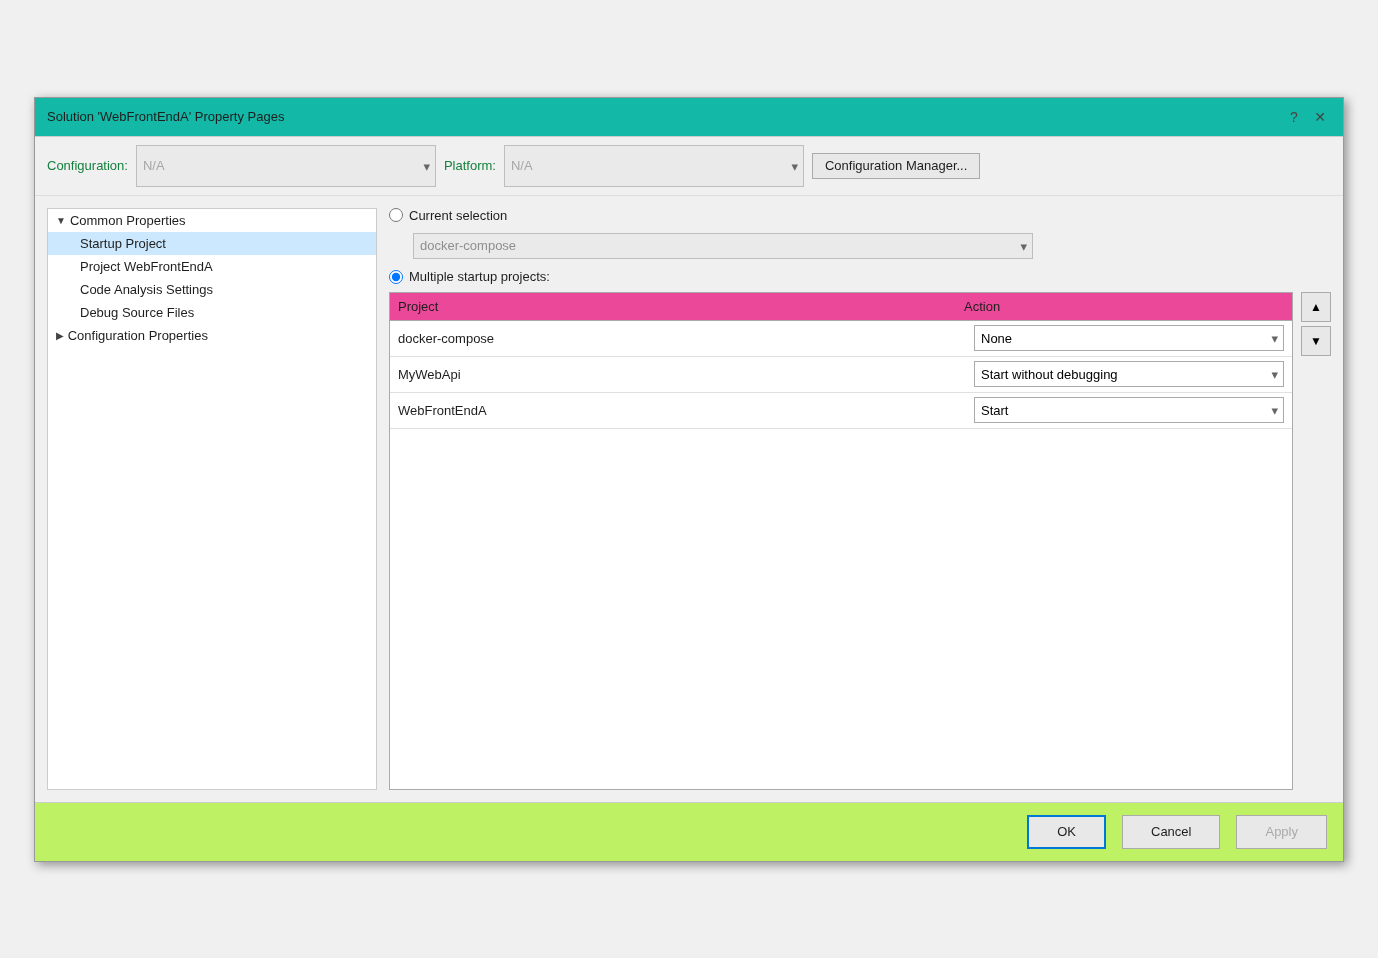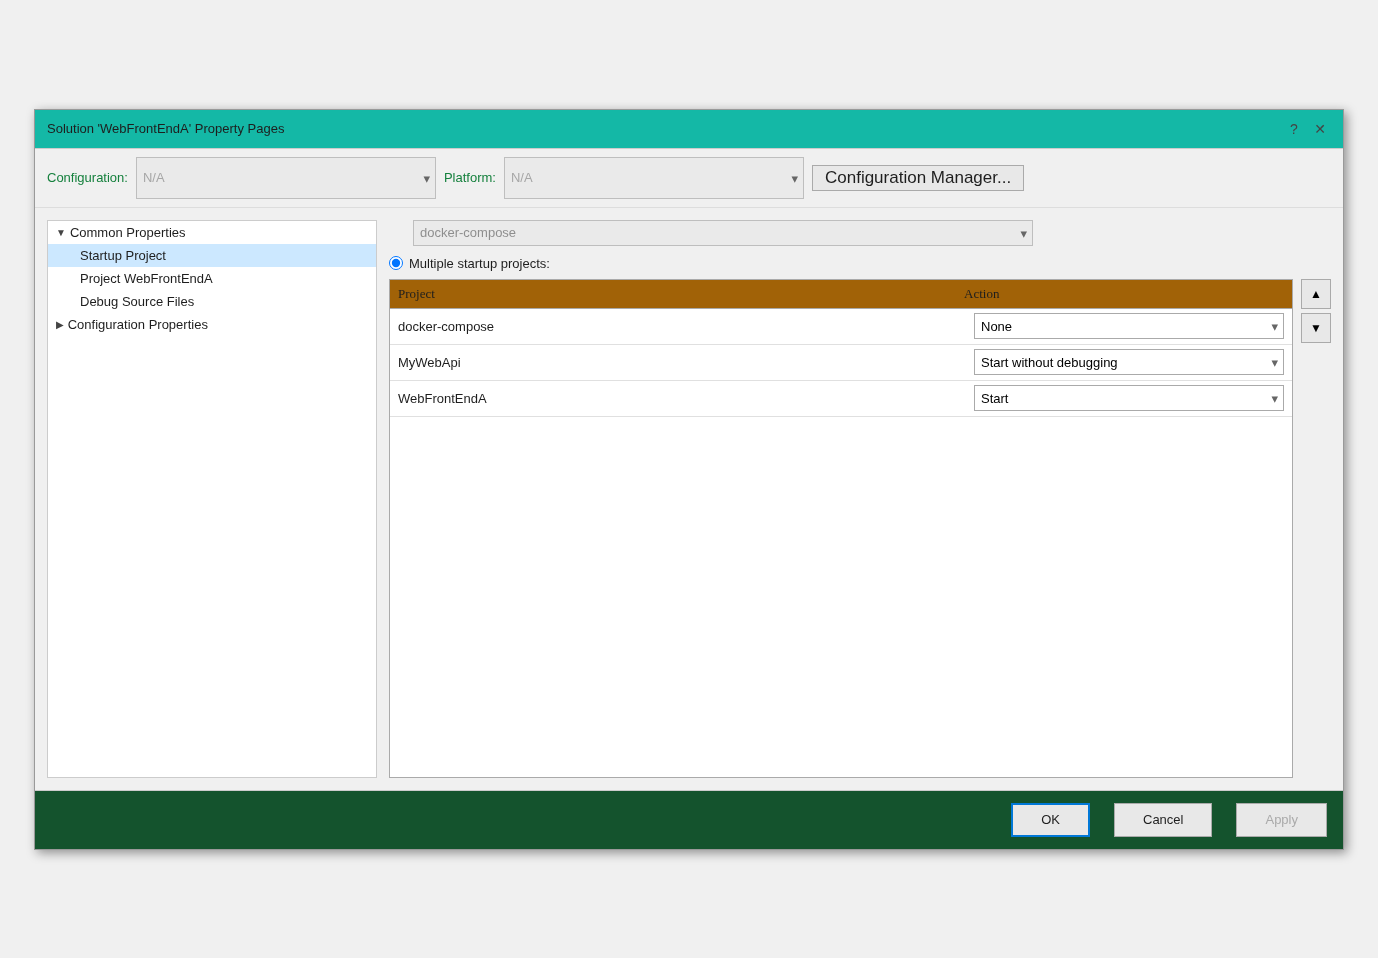--- a/index.html
+++ b/index.html
@@ -85,21 +85,21 @@
       transform: translateY(-50%);
       color: #666;
       pointer-events: none;
     }
     .config-manager-btn {
       height: 26px;
       padding: 0 12px;
       background: #e8e8e8;
       border: 1px solid #aaa;
       color: #1e1e1e;
-      font-size: 17px;
+      font-size: 13px;
       cursor: pointer;
       white-space: nowrap;
     }
     .main-content {
       display: flex;
       flex: 1;
       padding: 12px;
       gap: 12px;
     }
     .left-panel {
@@ -170,38 +170,37 @@
       appearance: none;
       -webkit-appearance: none;
     }
     .multiple-startup-section {
       display: flex;
       flex-direction: column;
       gap: 8px;
     }
     .multiple-startup-label {
       display: flex;
-      align-items: flex-start;
+      align-items: flex-end;
       gap: 6px;
     }
     .projects-area {
       display: flex;
       gap: 8px;
     }
     .projects-table {
       flex: 1;
       border: 1px solid #aaa;
       background: white;
     }
     .projects-table-header {
       display: flex;
-      background: #a16207;
+      background: #ec4899;
       border-bottom: 1px solid #aaa;
       padding: 6px 8px;
-      font-family: Liberation Serif, serif;
     }
     .col-project {
       flex: 1;
       font-weight: 400;
       color: #1e1e1e;
     }
     .col-action {
       width: 320px;
       font-weight: 400;
       color: #1e1e1e;
@@ -259,23 +258,23 @@
       font-size: 12px;
     }
     .table-empty-area {
       height: 360px;
       background: white;
     }
     .footer {
       display: flex;
       justify-content: flex-end;
       padding: 12px 16px;
-      gap: 24px;
+      gap: 16px;
       border-top: 1px solid #ccc;
-      background: #14532d;
+      background: #bef264;
     }
     .footer-btn {
       height: 34px;
       padding: 0 28px;
       border: 1px solid #aaa;
       background: #e8e8e8;
       font-size: 13px;
       cursor: pointer;
       color: #1e1e1e;
     }
@@ -324,31 +323,38 @@
         <span class="arrow">▼</span>
         <span>Common Properties</span>
       </div>
       <div class="tree-item child selected">
         <span>Startup Project</span>
       </div>
       <div class="tree-item child">
         <span>Project WebFrontEndA</span>
       </div>
       <div class="tree-item child">
+        <span>Code Analysis Settings</span>
+      </div>
+      <div class="tree-item child">
         <span>Debug Source Files</span>
       </div>
       <div class="tree-item header">
         <span class="arrow">▶</span>
         <span>Configuration Properties</span>
       </div>
     </div>
 
     <div class="right-panel">
       <div class="radio-group">
 
+        <div class="radio-row">
+          <input type="radio" name="startup" style="">
+          <label class="radio-label">Current selection</label>
+        </div>
 
         <div class="single-project-select">
           <div class="select-wrapper" style="width:100%;">
             <select style="width:100%; height:26px; border:1px solid #aaa; background:#e8e8e8; color:#666; padding:0 24px 0 6px; font-size:13px; appearance:none; -webkit-appearance:none;" disabled="">
               <option>docker-compose</option>
             </select>
           </div>
         </div>
 
         <div class="multiple-startup-section">

